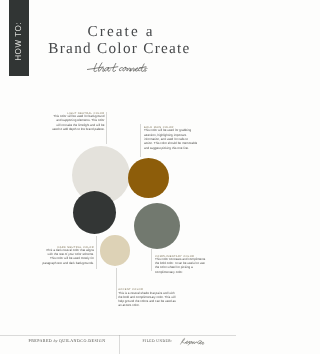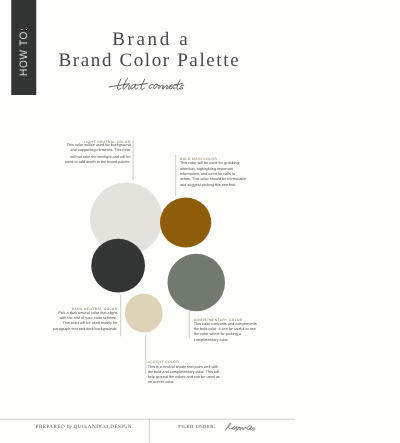--- a/index.html
+++ b/index.html
@@ -53,22 +53,22 @@
 </head>
 <body>
 
 <div class="pin">
 
   <div class="howto-bar">
     <div class="howto-text">HOW TO:</div>
   </div>
 
   <div class="title">
-    <div class="t1">Brand a</div>
-    <div class="t2">Brand Color Palette</div>
+    <div class="t1">Create a</div>
+    <div class="t2">Brand Color Create</div>
   </div>
 
   <div class="script-wrap" title="that connects">
     <svg width="63" height="13.5" viewBox="0 0 244 52" fill="none" stroke="#4c4c49" stroke-width="2.6" stroke-linecap="round" stroke-linejoin="round">
       <g transform="skewX(-9) translate(5,0)">
         <path d="M0 33 C20 30 40 27 62 23"></path>
         <path d="M34 9 C30 21 27 30 28 37 C29 42 34 42 39 37"></path>
         <path d="M54 7 C48 19 44 30 45 37 C46 42 49 41 52 35 C55 29 59 25 62 26 C65 27 63 33 62 37 C61 41 64 42 68 37"></path>
         <path d="M84 27 C78 23 71 26 69 32 C67 38 71 41 75 37 C79 33 82 27 84 24 C82 29 80 35 82 38 C84 41 88 39 91 35"></path>
         <path d="M108 9 C104 21 100 30 101 37 C102 42 107 42 112 36"></path>

